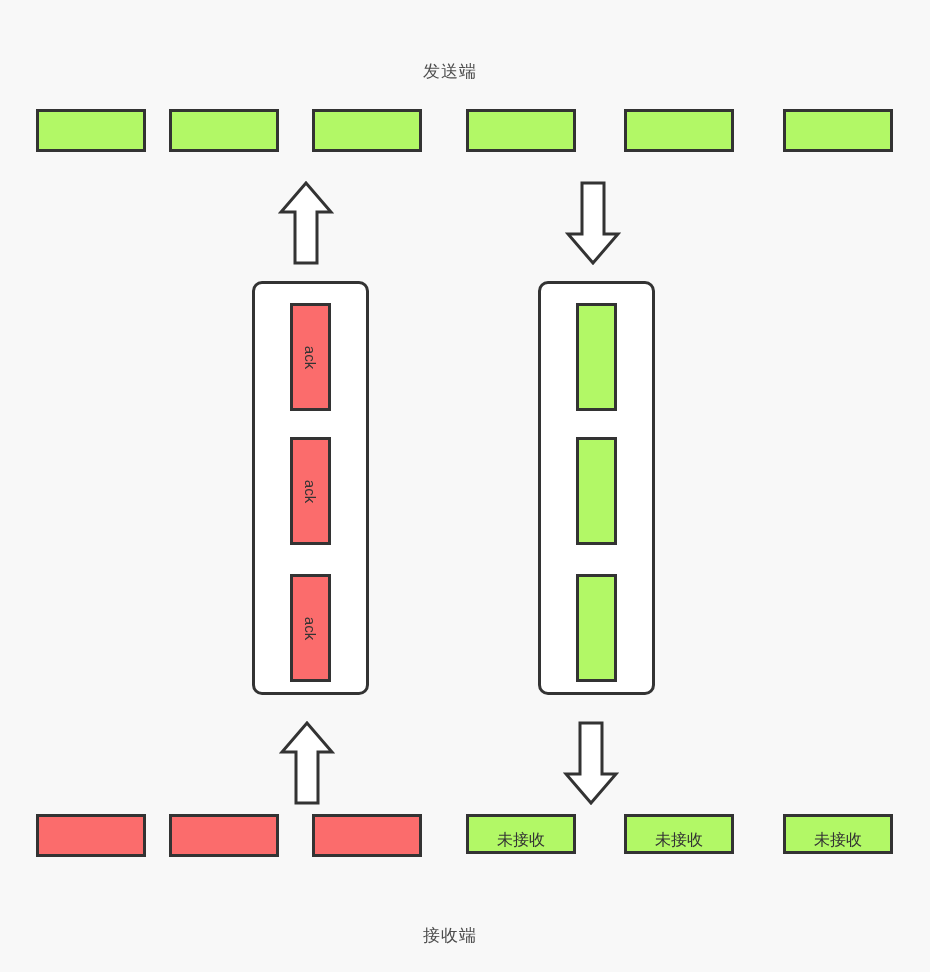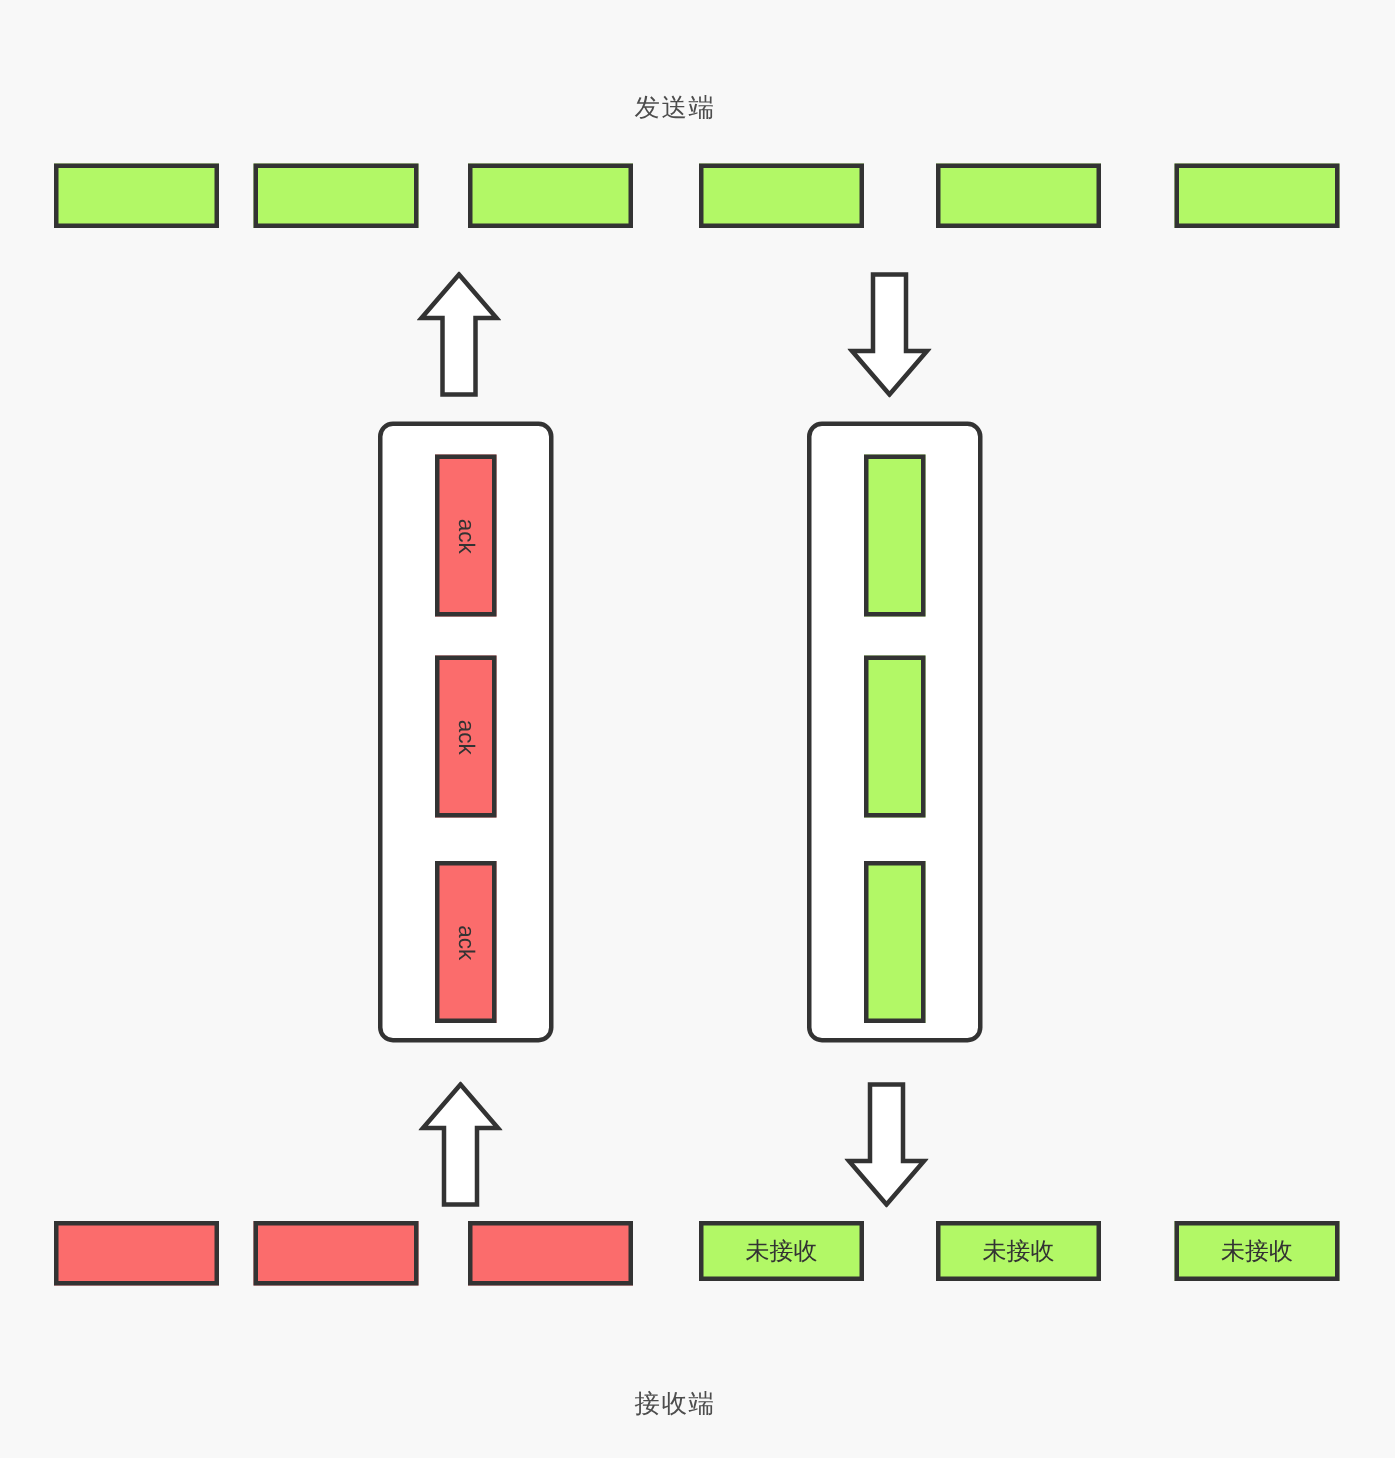--- a/index.html
+++ b/index.html
@@ -33,21 +33,21 @@
   .pkt{
     position:absolute;
     box-sizing:border-box;
     border:3px solid var(--stroke);
     width:110px;
   }
   .pkt.green{background:var(--green);}
   .pkt.red{background:var(--red);}
   .pkt.labeled{
     display:flex;
-    align-items:center;
+    align-items:flex-end;
     justify-content:center;
     font-size:16px;
     color:#333;
   }
   .channel{
     position:absolute;
     box-sizing:border-box;
     width:117px;
     height:414px;
     background:#ffffff;

